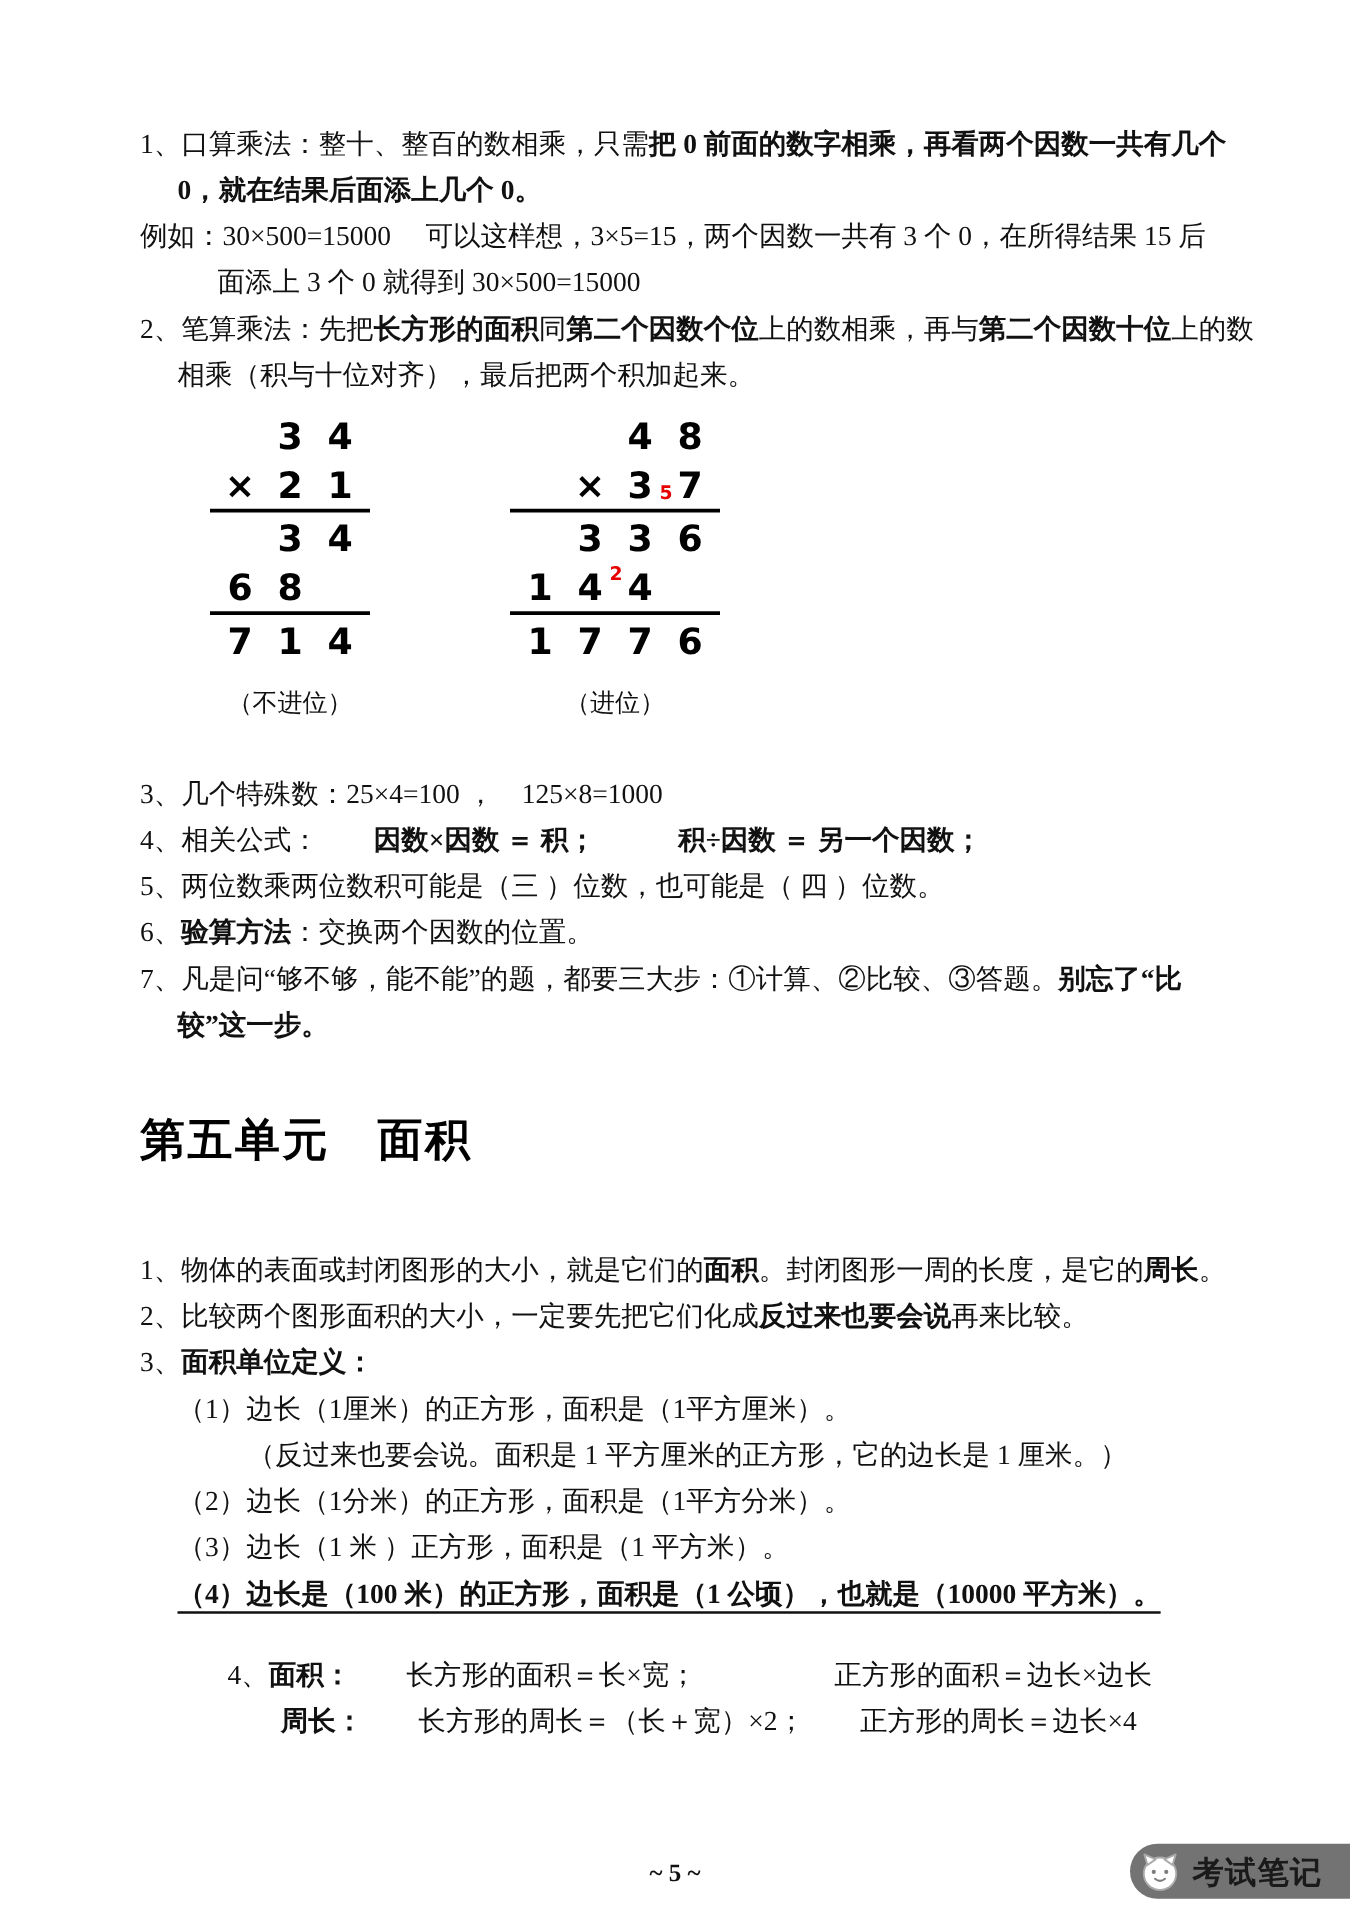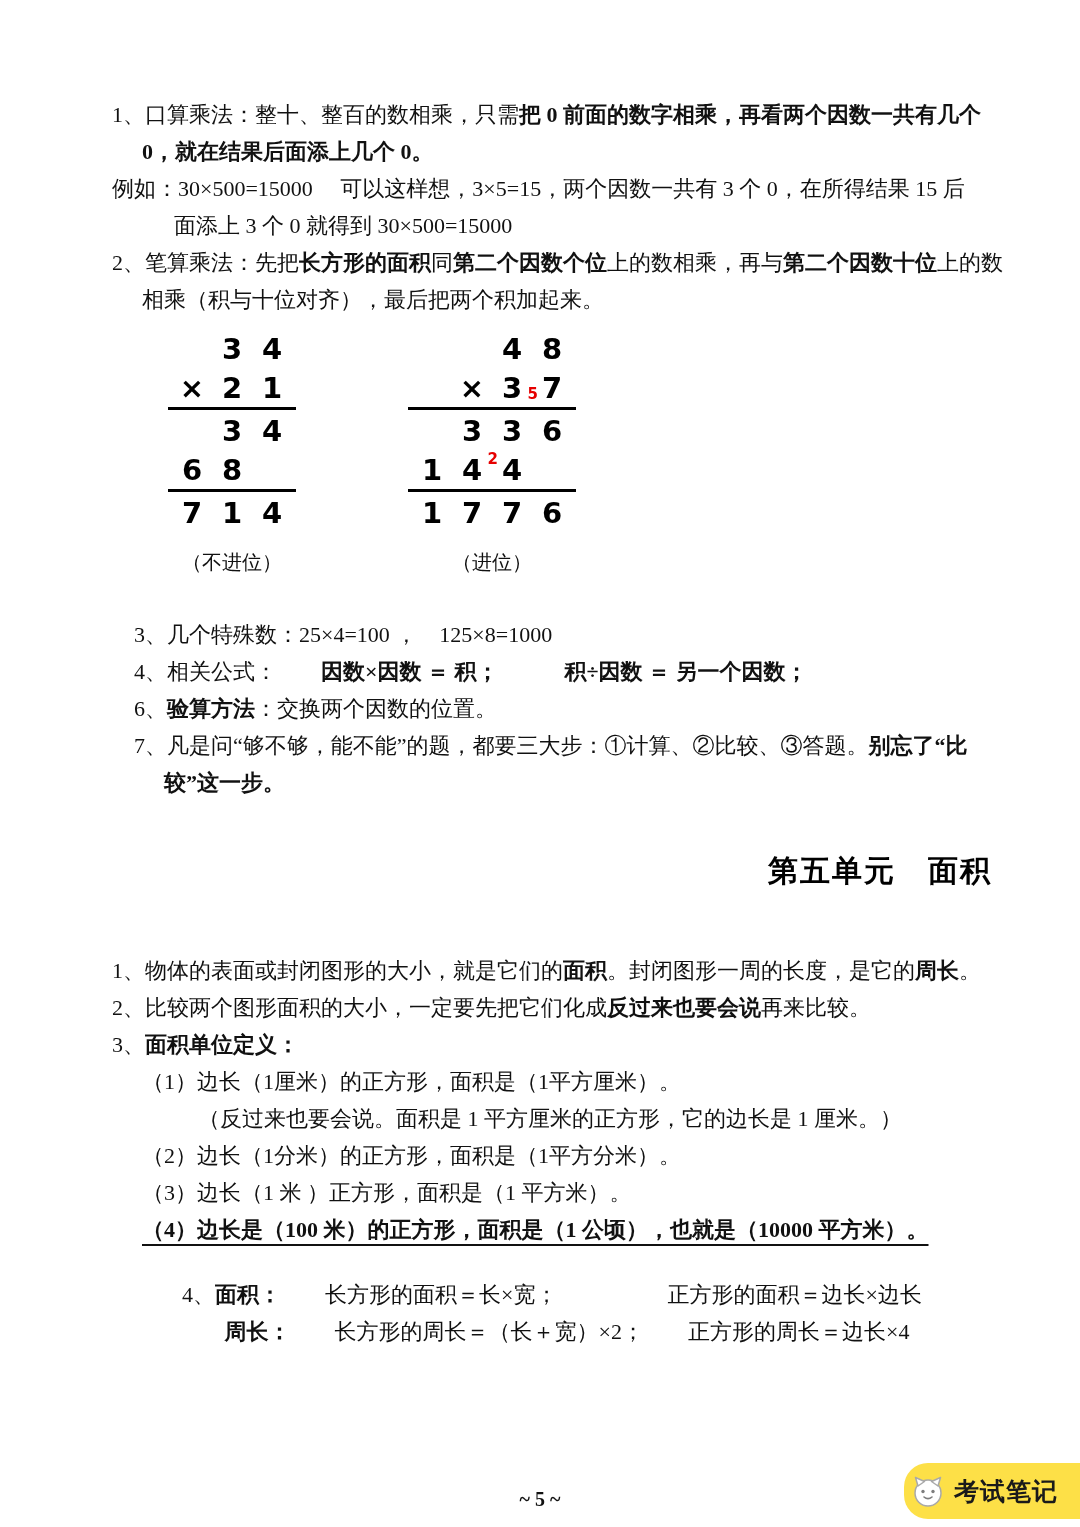--- a/index.html
+++ b/index.html
@@ -26,36 +26,36 @@
     font-weight: bold; font-size: 29px; color: #000;
   }
   .mrow { display: flex; height: 41px; align-items: center; padding: 0 4px; }
   .mrow.rule { border-bottom: 3px solid #000; }
   .mcell { width: 40px; text-align: center; position: relative; }
   .carry { position: absolute; font-size: 15px; color: #e60000; right: -6px; line-height: 1; font-weight: bold; }
   .carry.sub { bottom: 3px; }
   .carry.sup { top: -1px; }
   .caption { font-size: 20px; margin-top: 16px; text-align: center; white-space: nowrap; }
 
-  .group-rest { margin-top: 40px; margin-left: 22px; }
+  .group-rest { margin-top: 40px; }
   .heading {
-    font-size: 30px; font-weight: bold; text-align: right;
+    font-size: 36px; font-weight: bold; text-align: left;
     margin: 50px 0 0 0; letter-spacing: 2px; color: #000;
   }
   .group-area { margin-top: 60px; }
   .group-formulas { margin-top: 28px; text-align: center; }
 
   .page-number {
     position: absolute; bottom: 16px; left: 0; width: 100%;
     text-align: center; font-size: 20px; font-weight: bold;
   }
   .watermark {
     position: absolute; right: 0; bottom: 8px;
-    background: #fde047; border-radius: 24px 0 0 24px;
-    height: 56px; display: flex; align-items: center; gap: 8px;
+    background: #737373; border-radius: 24px 0 0 24px;
+    height: 44px; display: flex; align-items: center; gap: 8px;
     padding: 0 22px 0 6px;
   }
   .wm-icon { width: 36px; height: 36px; display: inline-flex; }
   .wm-text { font-size: 25px; color: #1a1a1a; font-weight: bold; letter-spacing: 1px; }
 </style>
 </head>
 <body>
 
 <div class="page">
   <div class="content">
@@ -121,20 +121,21 @@
               <span class="mcell">7</span>
               <span class="mcell">6</span>
             </div></div>
         <div class="caption">（进位）</div>
       </div>
     </div>
 
     <div class="line-group group-rest">
         <div class="line i0"><span>3、几个特殊数：25×4=100 ，　125×8=1000</span></div>
         <div class="line i0"><span>4、相关公式：　　</span><span class="b">因数×因数 ＝ 积；</span><span>　　　</span><span class="b">积÷因数 ＝ 另一个因数；</span></div>
+        <div class="line i0"><span>5、两位数乘两位数积可能是（三 ）位数，也可能是（ 四 ）位数。</span></div>
         <div class="line i0"><span>6、</span><span class="b">验算方法</span><span>：交换两个因数的位置。</span></div>
         <div class="line i0"><span>7、凡是问“够不够，能不能”的题，都要三大步：①计算、②比较、③答题。</span><span class="b">别忘了“比</span></div>
         <div class="line i1"><span class="b">较”这一步。</span></div>
       </div>
 
     <div class="heading">第五单元　面积</div>
 
     <div class="line-group group-area">
         <div class="line i0"><span>1、物体的表面或封闭图形的大小，就是它们的</span><span class="b">面积</span><span>。封闭图形一周的长度，是它的</span><span class="b">周长</span><span>。</span></div>
         <div class="line i0"><span>2、比较两个图形面积的大小，一定要先把它们化成</span><span class="b">反过来也要会说</span><span>再来比较。</span></div>

